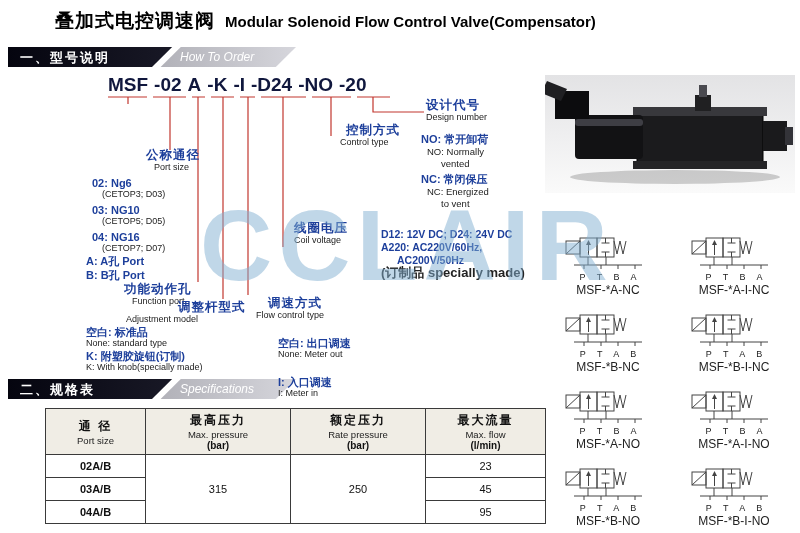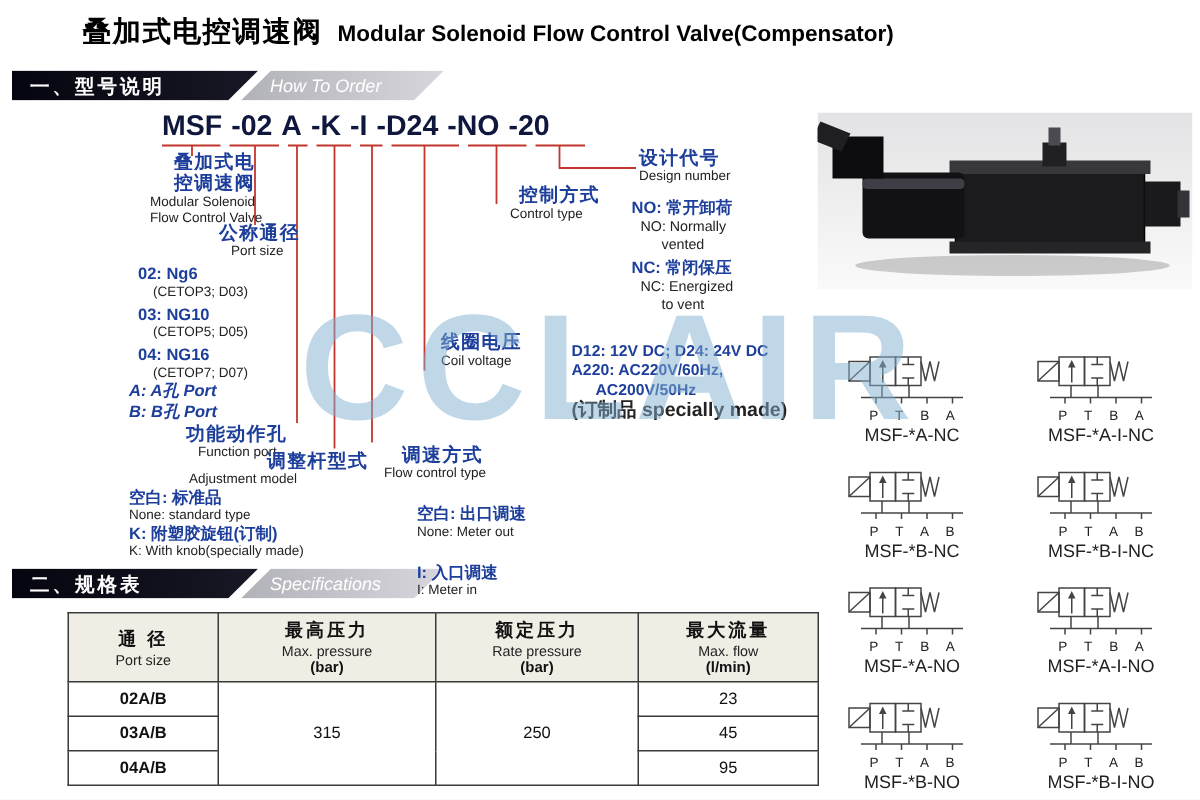--- a/index.html
+++ b/index.html
@@ -39,21 +39,21 @@
   #co-series .zh-lbl { margin-left:16px; }
   #co-series .en-lbl:first-of-type { margin-top:6px; }
 
   #co-portsize { left:92px; top:148px; }
   #co-portsize .zh-lbl { margin-left:54px; }
   #co-portsize .en-lbl { margin-left:62px; }
   #co-portsize .val-zh { margin-top:4px; }
   #co-portsize .val-en { margin-left:10px; }
 
   #co-funcport { left:86px; top:254px; }
-  #co-funcport .val-zh { line-height:14px;font-style:italic; }
+  #co-funcport .val-zh { line-height:14px; }
   #co-funcport .zh-lbl { margin-left:38px; }
   #co-funcport .en-lbl { margin-left:46px; }
 
   #co-adjust { left:86px; top:300px; }
   #co-adjust .zh-lbl { margin-left:92px; }
   #co-adjust .en-lbl.hdr { margin-left:40px; }
   #co-adjust .val-zh { margin-top:1px; }
 
   #co-flow { left:256px; top:296px; }
   #co-flow .zh-lbl { margin-left:12px; }
@@ -137,26 +137,20 @@
       <path d="M170 97 V150"></path>
       <path d="M198 97 V282"></path>
       <path d="M223 97 V299"></path>
       <path d="M248 97 V295"></path>
       <path d="M283 97 V247"></path>
       <path d="M331 97 V136"></path>
       <path d="M373 97 V112 H424"></path>
     </g>
   </svg>
 
-  <div class="co" id="co-series">
-    <div class="zh-lbl">叠加式电</div>
-    <div class="zh-lbl">控调速阀</div>
-    <div class="en-lbl">Modular Solenoid</div>
-    <div class="en-lbl">Flow Control Valve</div>
-  </div>
 
   <div class="co" id="co-portsize">
     <div class="zh-lbl">公称通径</div>
     <div class="en-lbl">Port size</div>
     <div class="val-zh">02: Ng6</div>
     <div class="val-en">(CETOP3; D03)</div>
     <div class="val-zh">03: NG10</div>
     <div class="val-en">(CETOP5; D05)</div>
     <div class="val-zh">04: NG16</div>
     <div class="val-en">(CETOP7; D07)</div>

